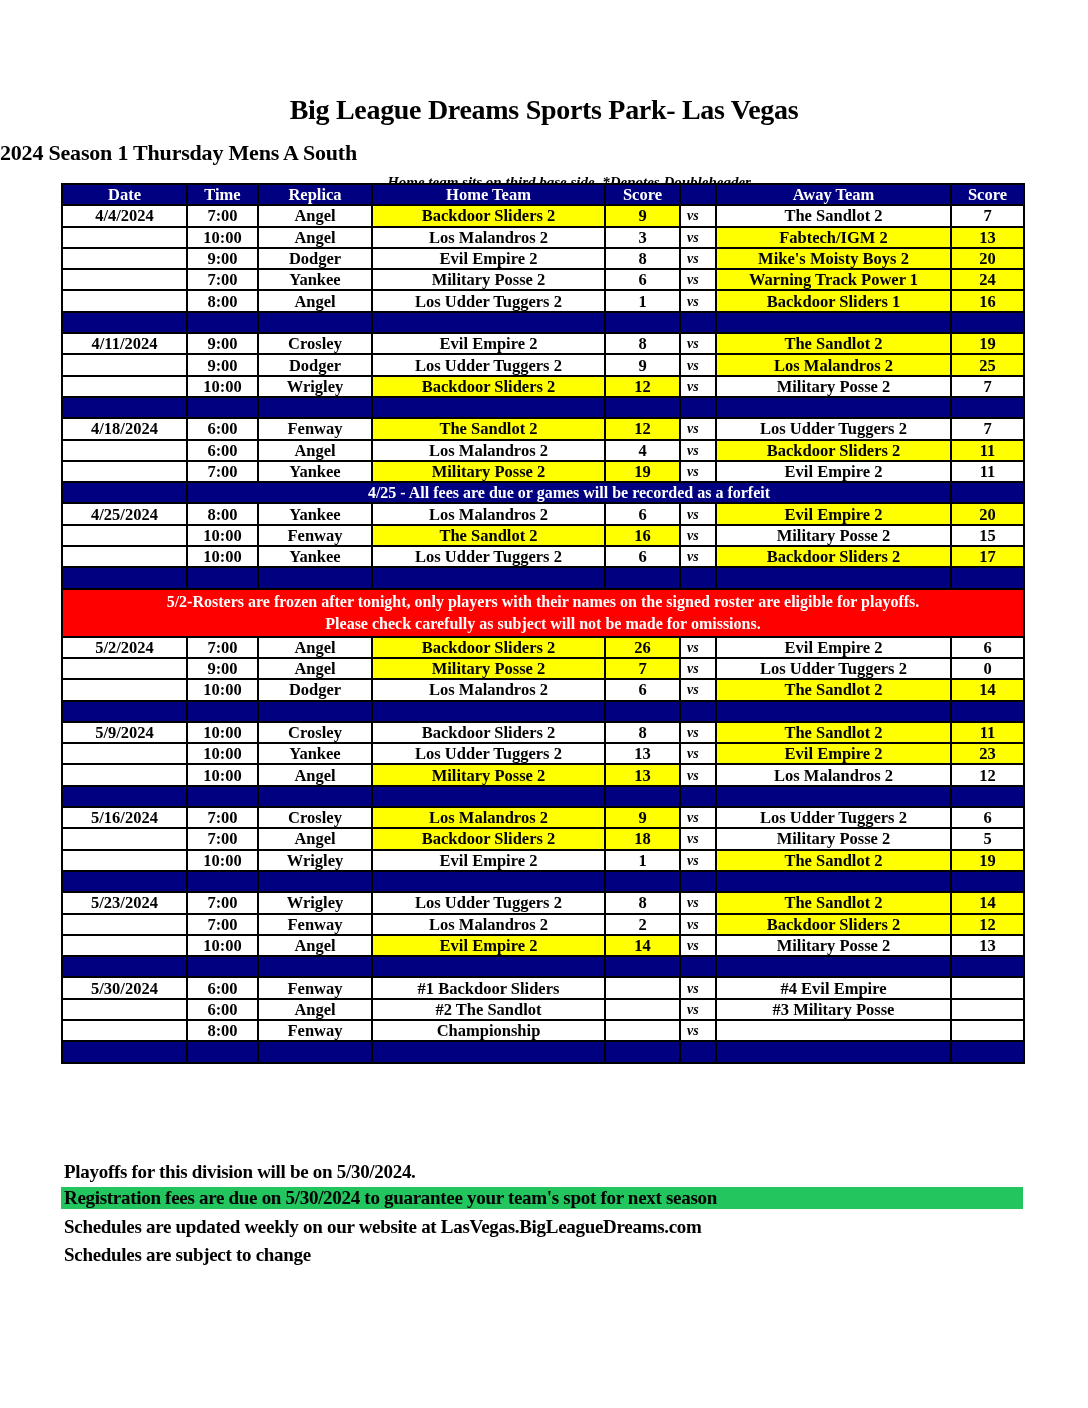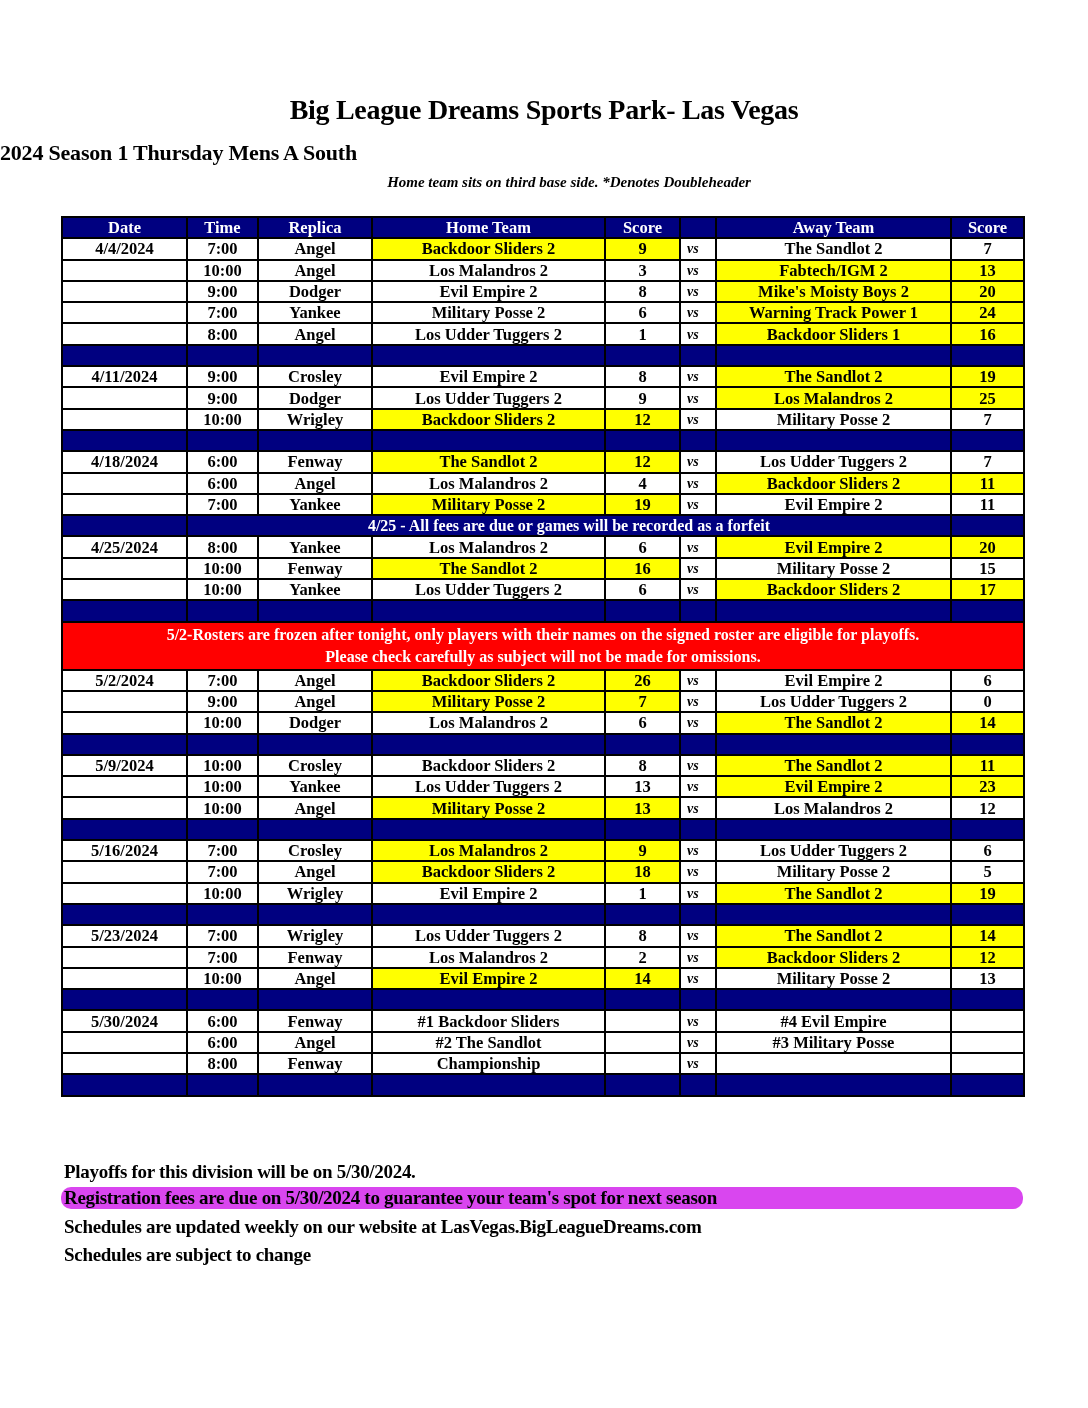--- a/index.html
+++ b/index.html
@@ -4,35 +4,35 @@
 <style>
   html, body { margin: 0; padding: 0; background: #ffffff; }
   body { width: 1088px; height: 1408px; position: relative; overflow: hidden;
          font-family: "Liberation Serif", "DejaVu Serif", serif; color: #000; }
   .title { position: absolute; left: 0; width: 1088px; top: 94px; text-align: center;
            font-size: 28px; font-weight: bold; letter-spacing: -0.3px; }
   .subtitle { position: absolute; left: 0; width: 1088px; top: 140px; text-align: left;
               font-size: 22px; font-weight: bold; letter-spacing: -0.2px; }
   .note { position: absolute; left: 0; width: 1088px; top: 174px; text-align: center;
           font-size: 15px; font-weight: bold; font-style: italic; margin-left: 25px; }
-  table.sched { position: absolute; left: 61px; top: 216px; width: 962px;
+  table.sched { position: absolute; left: 61px; top: 183px; width: 962px;
                 border-collapse: collapse; table-layout: fixed; padding-left: 28px; }
   table.sched td { border: 2px solid #000; padding: 0; height: 19.3px; line-height: 19px;
                    text-align: center; font-weight: bold; font-size: 16.5px; white-space: nowrap; overflow: hidden; }
   table.sched tr.hdr td { background: #000080; color: #fff; font-size: 16.5px; border-color: #000; }
   td.navy { background: #000080; }
   td.yel { background: #ffff00; }
   td.wht { background: #ffffff; }
   td.time, td.replica, td.date { font-family: "Liberation Serif", serif; }
   td.vs { text-align: left !important; font-style: italic; font-size: 14px !important; padding-left: 6px !important; }
   tr.spacer td { background: #000080; }
   tr.notice td { background: #000080; color: #fff; font-size: 16px; }
   tr.red td { background: #ff0000; color: #fff; height: 46px; line-height: 22px; font-size: 16px; }
   .footer { position: absolute; left: 64px; font-weight: bold; font-size: 19px; letter-spacing: -0.3px; white-space: nowrap; }
-  .footer.yellowband { left: 61px; width: 962px; background: #d946ef; padding-left: 3px; box-sizing: border-box; border-radius: 10px; }
+  .footer.yellowband { left: 61px; width: 962px; background: #22c55e; padding-left: 3px; box-sizing: border-box; }
 </style>
 </head>
 <body>
 
 <div class="title">Big League Dreams Sports Park- Las Vegas</div>
 <div class="subtitle">2024 Season 1 Thursday Mens A South</div>
 <div class="note">Home team sits on third base side.  *Denotes Doubleheader</div>
 
 <table class="sched">
   <colgroup>

